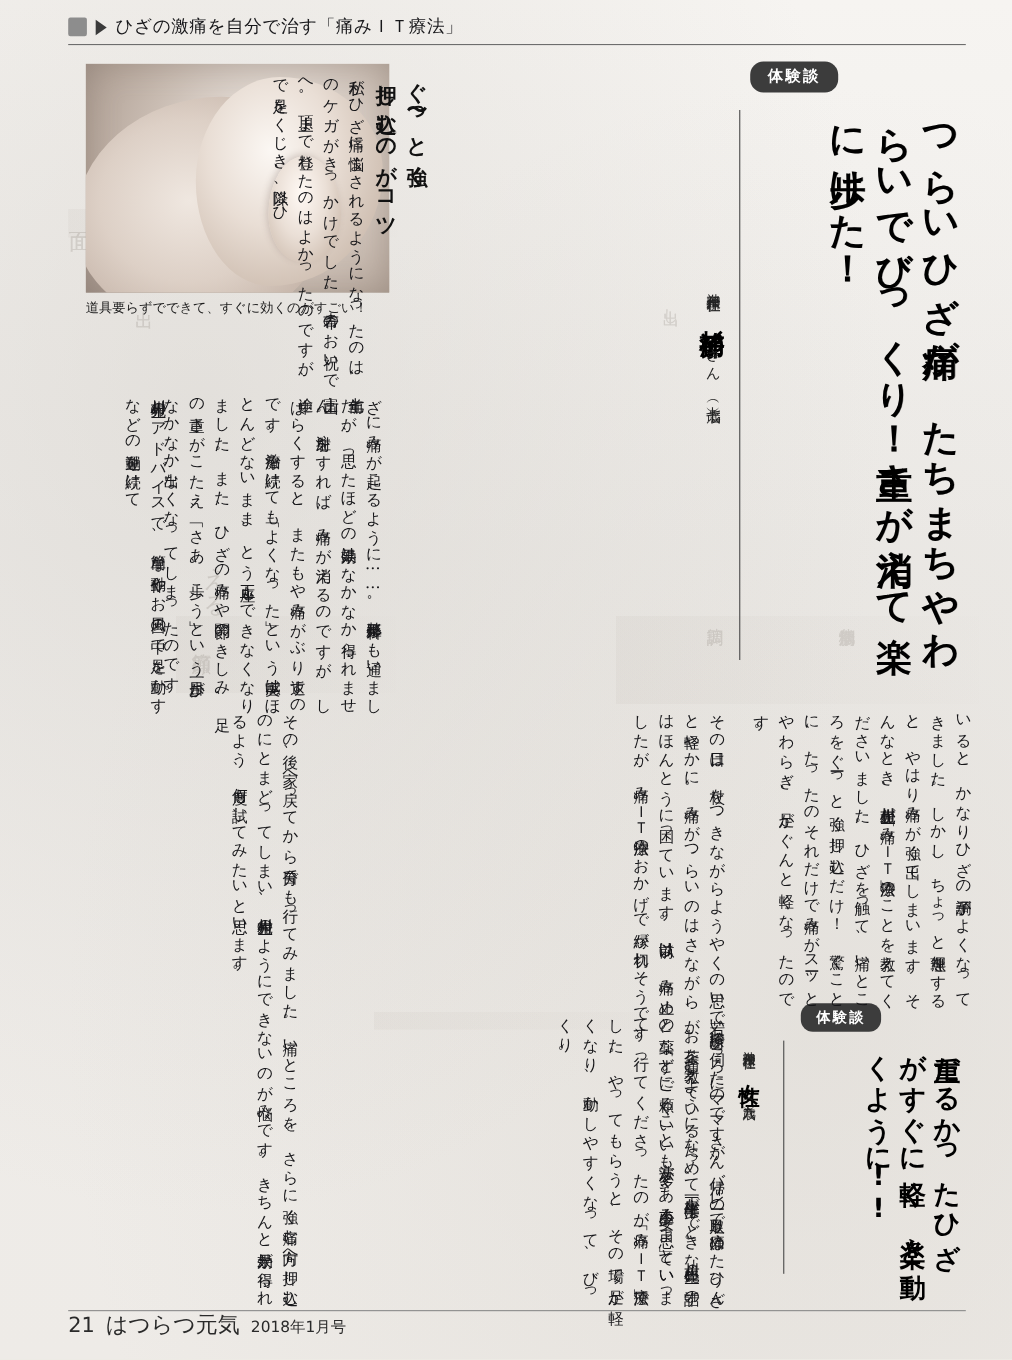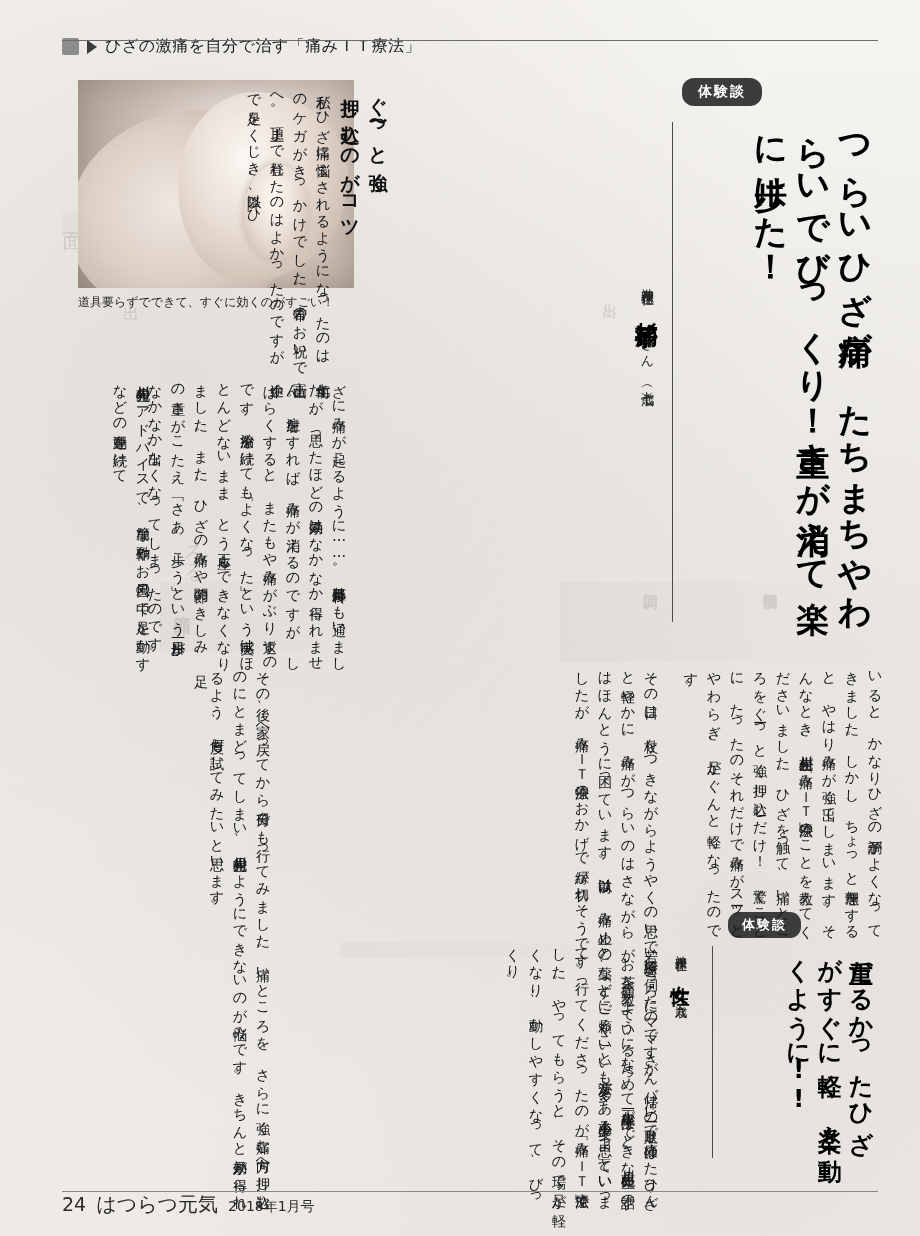--- a/index.html
+++ b/index.html
@@ -20,21 +20,21 @@
   .page::before {
     content: "";
     position: absolute;
     inset: 0;
     background:
       radial-gradient(ellipse at 20% 30%, rgba(200,195,188,0.35), rgba(255,255,255,0) 60%),
       radial-gradient(ellipse at 80% 75%, rgba(205,200,192,0.30), rgba(255,255,255,0) 65%),
       linear-gradient(180deg, #f6f4f1 0%, #efedea 40%, #eeebe7 100%);
     pointer-events: none;
   }
-  .layer { position: absolute; margin-top: 22px; }
+  .layer { position: absolute; }
 
   
   .header {
     top: 14px; left: 62px; right: 40px;
     display: flex; align-items: center; gap: 8px;
   }
   .header-sq {
     width: 17px; height: 17px;
     background: #8d8d8d;
     border-radius: 2px;
@@ -317,18 +317,18 @@
   <div class="layer vcol" style="top:640px; left:664px; height:270px; width:222px;">いると、かなりひざの調子がよくなってきました。しかし、ちょっと無理をすると、やはり痛みが強く出てしまいます。そんなとき、川村先生が「痛みＩＴ療法」のことを教えてくださいました。ひざを触って、痛いところをぐーっと強く押し込むだけ！　驚くことに、たったのそれだけで痛みがスーッとやわらぎ、足がぐんと軽くなったのです。</div>
 
   <div class="layer vcol" style="top:640px; left:290px; height:540px; width:372px;">その日は、杖をつきながらようやくの思いで診療所に伺ったのですが、帰りの足取りは、うんと軽やかに。痛みがつらいのはさながら、お茶を教えているため、正座ができないのはほんとうに困っています。以前は、痛み止めの薬などに頼ることも多く、少々不安に思っていましたが、痛みＩＴ療法のおかげで縁が切れそうです。</div>
 
   <div class="layer vcol" style="top:916px; left:530px; height:265px; width:132px;">若いころにママさんバレーで痛めたひざが、痛むようになって一年半ほど。川村先生に話すと、「すごくいい方法があるよ」といって、行ってくださったのが「痛みＩＴ療法」でした。やってもらうと、その場で足が軽くなり、動かしやすくなって、びっくり。</div>
 
   <div class="layer vcol" style="top:640px; left:74px; height:540px; width:200px;">その後、家へ戻ってから自分でも行ってみました。痛いところを、さらに強く痛む方向へ押し込むのにとまどってしまい、川村先生のようにできないのが悩みです。きちんと効果が得られるよう、何度も試してみたいと思います。</div>
 
   <div class="footer-rule"></div>
   <div class="layer footer">
-    <span class="footer-page">24</span>
+    <span class="footer-page">21</span>
     <span class="footer-mag">はつらつ元気</span>
     <span class="footer-issue">2018年1月号</span>
   </div>
 
 </div>
 
 </body></html>

